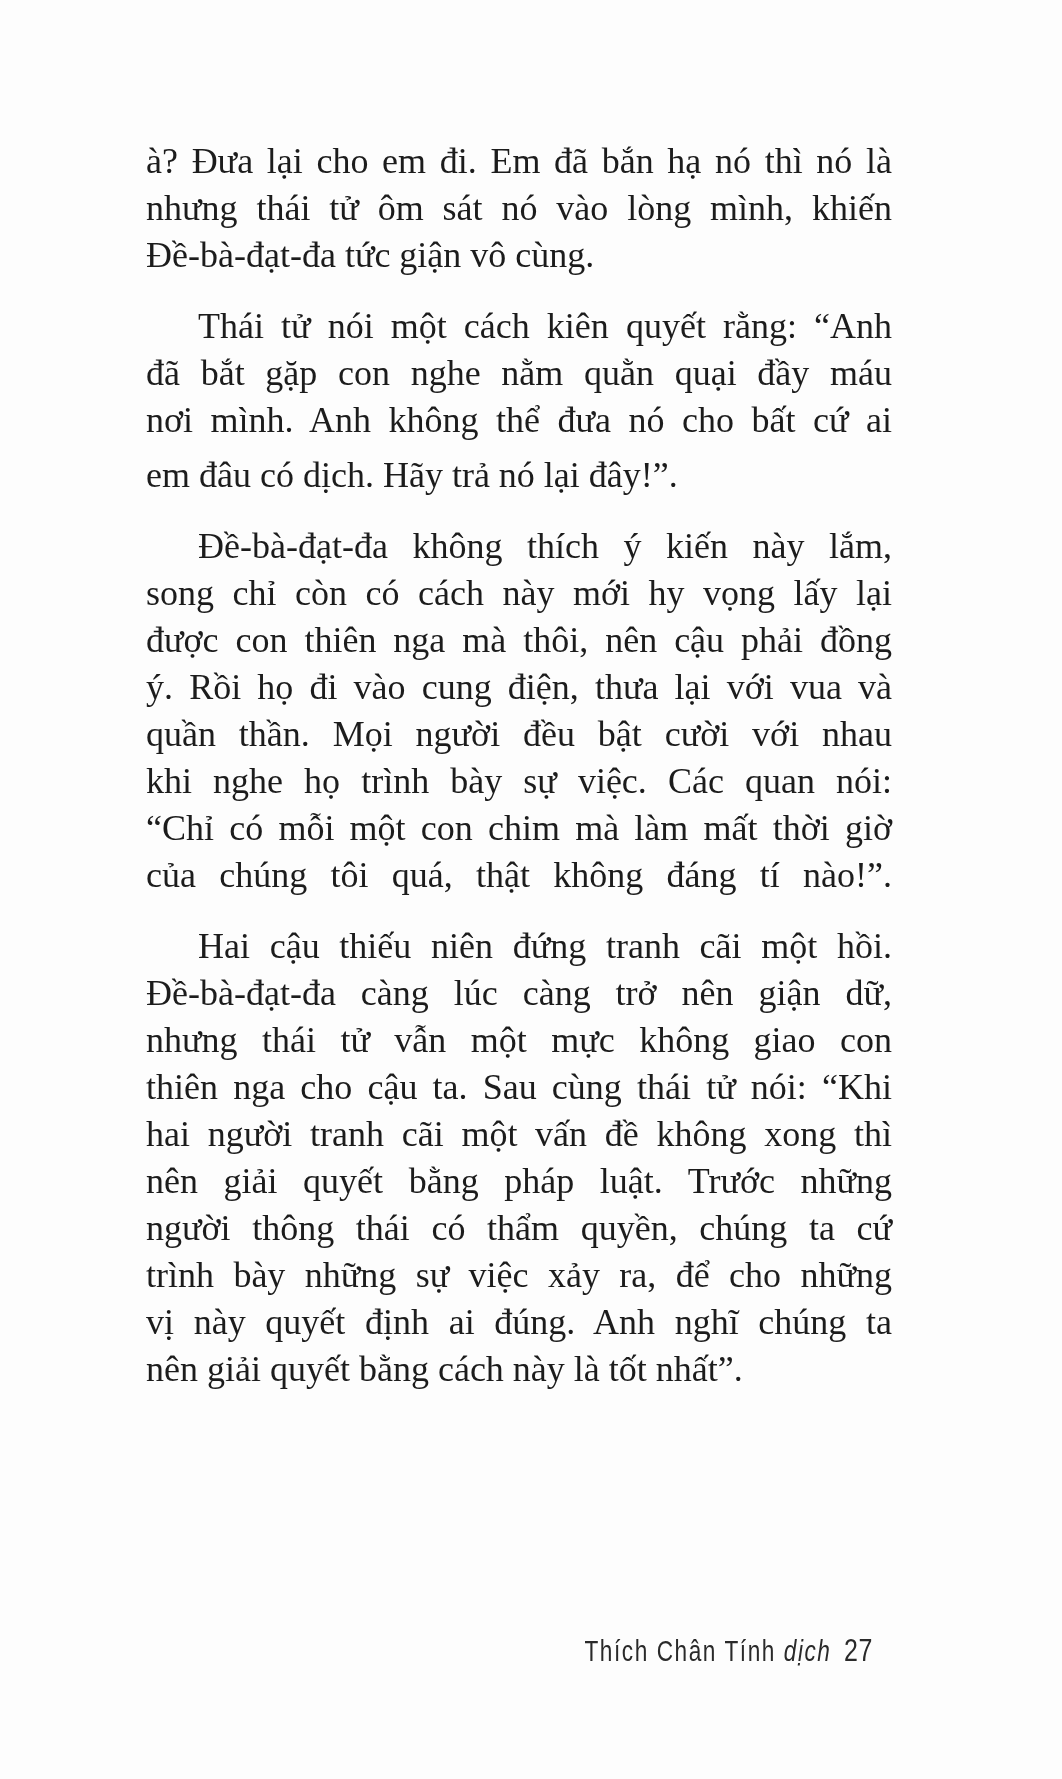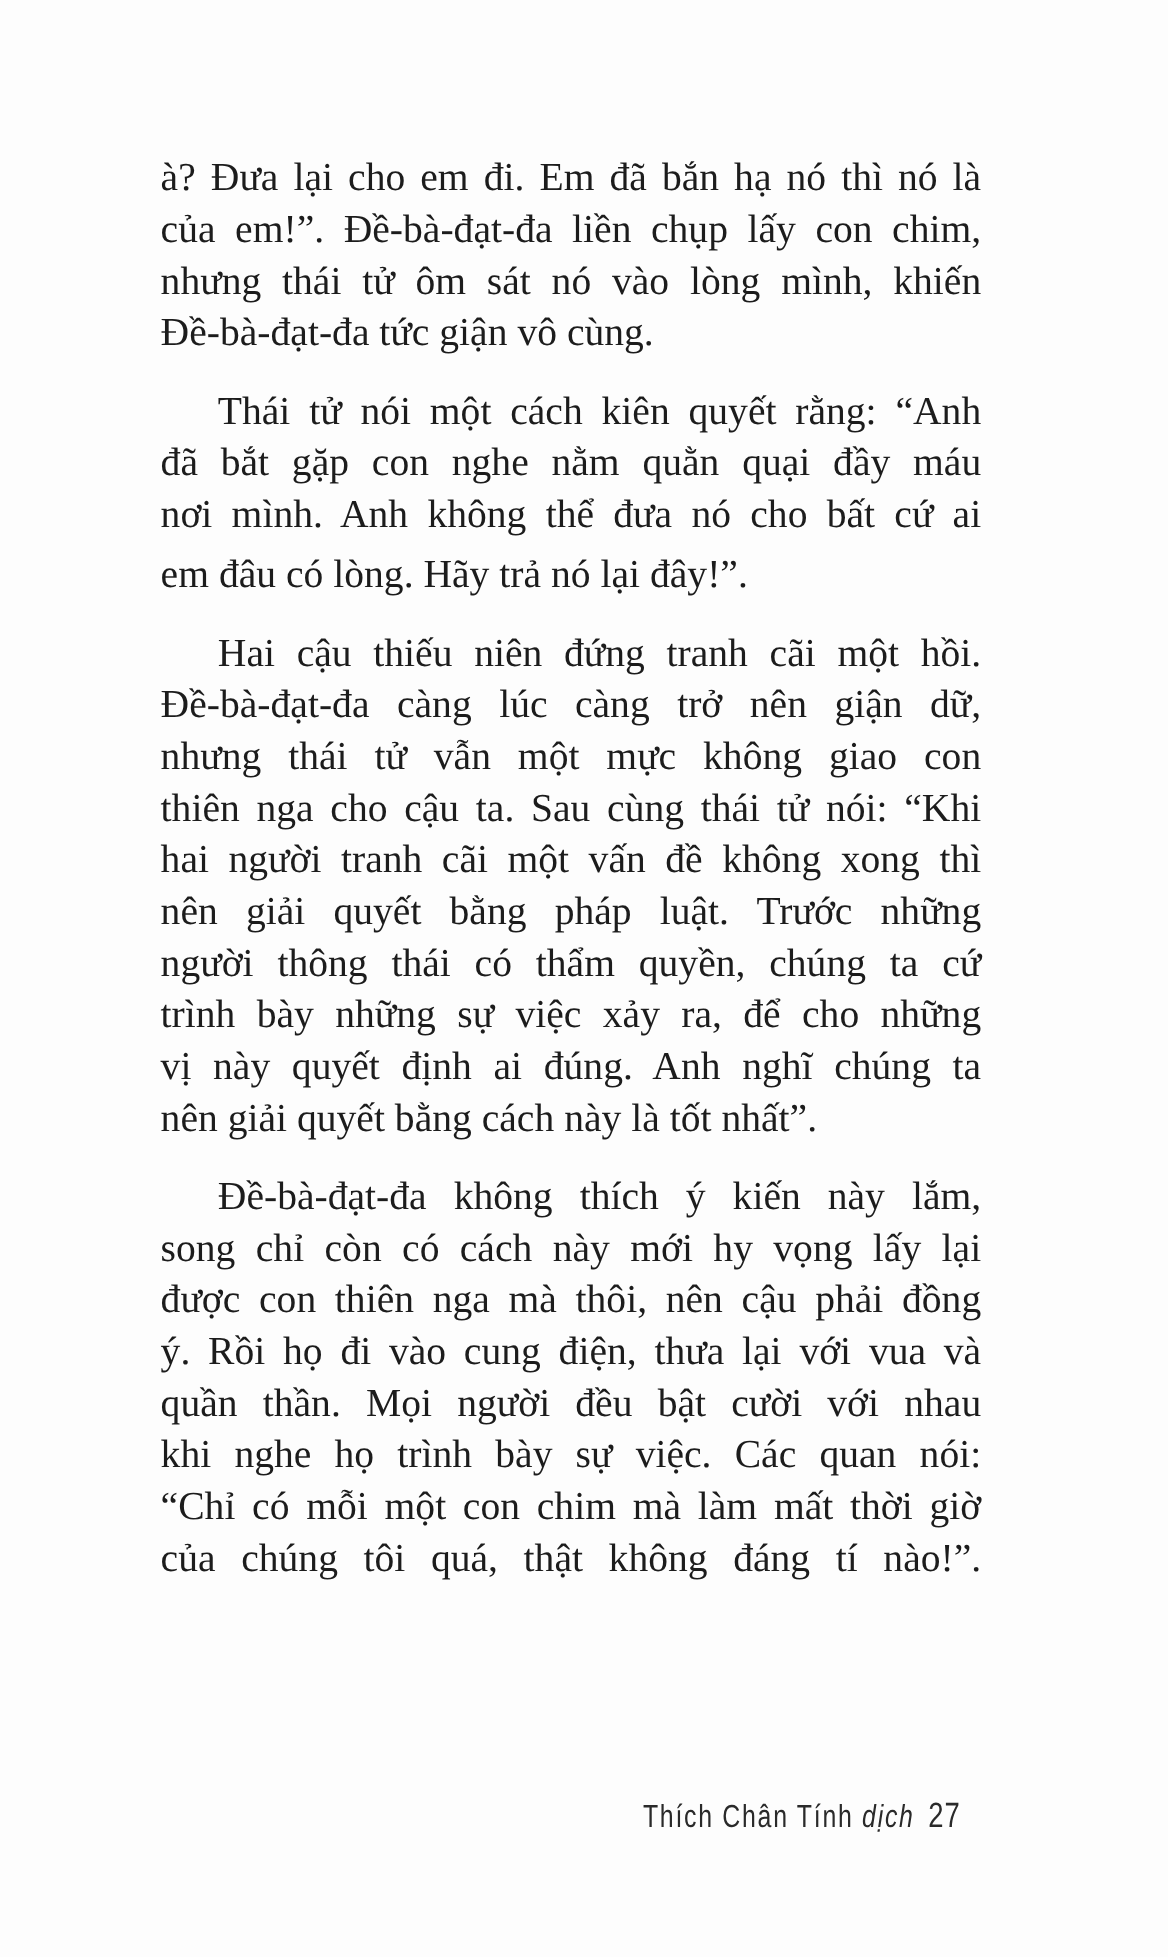--- a/index.html
+++ b/index.html
@@ -71,57 +71,56 @@
     }
   </style>
 </head>
 <body>
 
 <div class="page">
   <div class="body-text">
 
     <p class="para">
       <span class="line">à? Đưa lại cho em đi. Em đã bắn hạ nó thì nó là</span>
-      <span class="line">của em!”. Đề-bà-đạt-đa liền chụp lấy con chim,</span>
       <span class="line">nhưng thái tử ôm sát nó vào lòng mình, khiến</span>
       <span class="line last">Đề-bà-đạt-đa tức giận vô cùng.</span>
     </p>
 
     <p class="para">
       <span class="line indent">Thái tử nói một cách kiên quyết rằng: “Anh</span>
       <span class="line">đã bắt gặp con nghe nằm quằn quại đầy máu</span>
       <span class="line">nơi mình. Anh không thể đưa nó cho bất cứ ai</span>
     </p>
 
     <p class="para">
-      <span class="line last">em đâu có lòng. Hãy trả nó lại đây!”.</span>
+      <span class="line last">em đâu có dịch. Hãy trả nó lại đây!”.</span>
+    </p>
+
+    <p class="para">
+      <span class="line indent">Đề-bà-đạt-đa không thích ý kiến này lắm,</span>
+      <span class="line">song chỉ còn có cách này mới hy vọng lấy lại</span>
+      <span class="line">được con thiên nga mà thôi, nên cậu phải đồng</span>
+      <span class="line">ý. Rồi họ đi vào cung điện, thưa lại với vua và</span>
+      <span class="line">quần thần. Mọi người đều bật cười với nhau</span>
+      <span class="line">khi nghe họ trình bày sự việc. Các quan nói:</span>
+      <span class="line">“Chỉ có mỗi một con chim mà làm mất thời giờ</span>
+      <span class="line">của chúng tôi quá, thật không đáng tí nào!”.</span>
     </p>
 
     <p class="para">
       <span class="line indent">Hai cậu thiếu niên đứng tranh cãi một hồi.</span>
       <span class="line">Đề-bà-đạt-đa càng lúc càng trở nên giận dữ,</span>
       <span class="line">nhưng thái tử vẫn một mực không giao con</span>
       <span class="line">thiên nga cho cậu ta. Sau cùng thái tử nói: “Khi</span>
       <span class="line">hai người tranh cãi một vấn đề không xong thì</span>
       <span class="line">nên giải quyết bằng pháp luật. Trước những</span>
       <span class="line">người thông thái có thẩm quyền, chúng ta cứ</span>
       <span class="line">trình bày những sự việc xảy ra, để cho những</span>
       <span class="line">vị này quyết định ai đúng. Anh nghĩ chúng ta</span>
       <span class="line last">nên giải quyết bằng cách này là tốt nhất”.</span>
     </p>
 
-    <p class="para">
-      <span class="line indent">Đề-bà-đạt-đa không thích ý kiến này lắm,</span>
-      <span class="line">song chỉ còn có cách này mới hy vọng lấy lại</span>
-      <span class="line">được con thiên nga mà thôi, nên cậu phải đồng</span>
-      <span class="line">ý. Rồi họ đi vào cung điện, thưa lại với vua và</span>
-      <span class="line">quần thần. Mọi người đều bật cười với nhau</span>
-      <span class="line">khi nghe họ trình bày sự việc. Các quan nói:</span>
-      <span class="line">“Chỉ có mỗi một con chim mà làm mất thời giờ</span>
-      <span class="line">của chúng tôi quá, thật không đáng tí nào!”.</span>
-    </p>
-
   </div>
 
   <div class="footer">
     <span>Thích Chân Tính</span><span class="translator-role">dịch</span><span class="page-number">27</span>
   </div>
 </div>
 
 </body></html>

